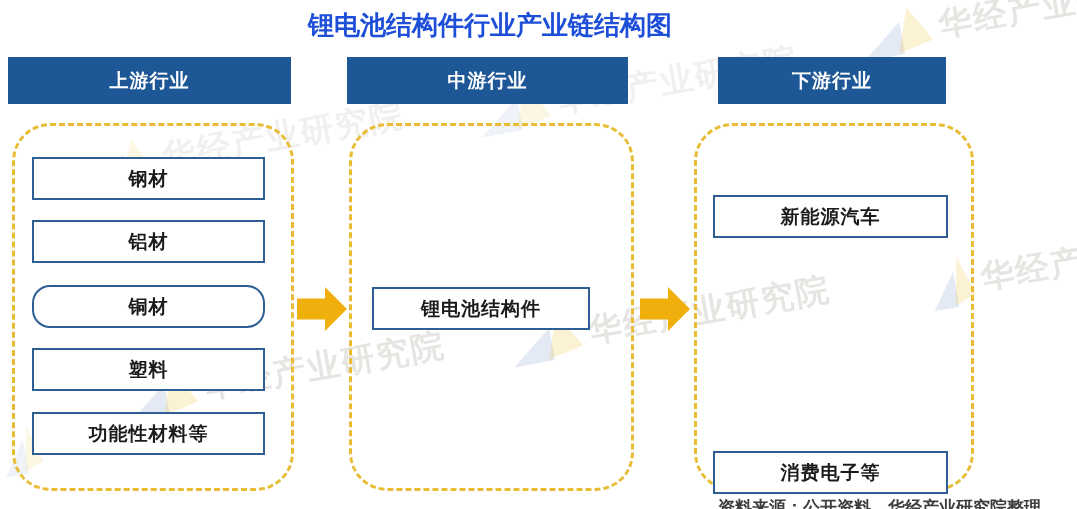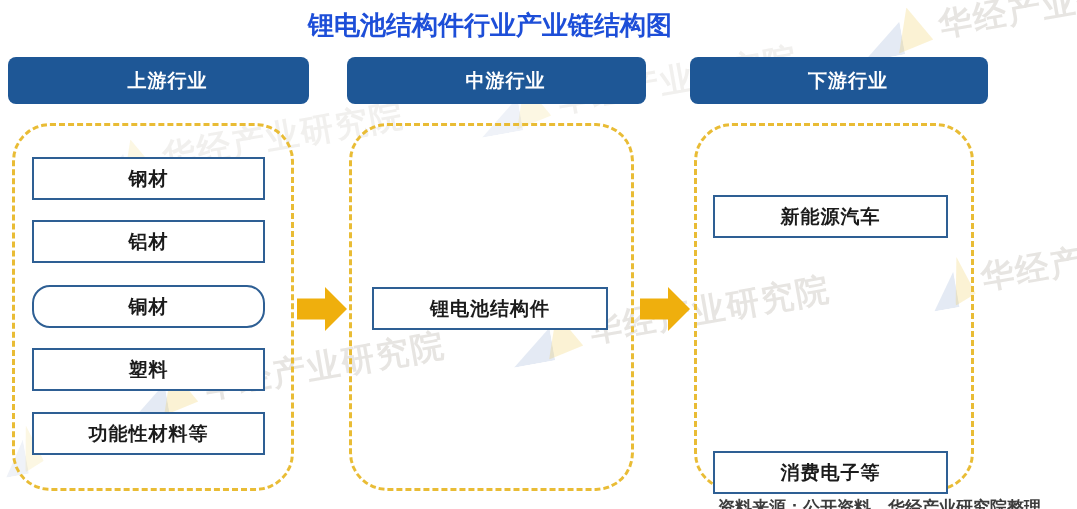--- a/index.html
+++ b/index.html
@@ -25,44 +25,44 @@
       clip-path:polygon(0 100%,42% 0,100% 82%);}
   .wm.faint .wm-logo .b{background:rgba(120,150,200,0.12);}
   .wm.faint .wm-logo .y{background:rgba(235,195,60,0.14);}
 
   
   .title{position:absolute;top:8px;left:0;width:980px;text-align:center;
       font-size:26px;font-weight:800;color:#1d4ed8;z-index:3;}
 
   
   .stage-header{position:absolute;top:57px;height:47px;z-index:2;
-      background:#1E5796;border-radius:8px;color:#ffffff;
+      background:#1E5796;border-radius:0;color:#ffffff;
       display:flex;align-items:center;justify-content:center;
-      font-size:19px;font-weight:700;letter-spacing:1px;padding-left:18px;}
+      font-size:19px;font-weight:700;letter-spacing:1px;}
   .hdr-up{left:8px;width:283px;}
   .hdr-mid{left:347px;width:281px;}
-  .hdr-down{left:690px;width:280px;}
+  .hdr-down{left:718px;width:228px;}
 
   
   .group{position:absolute;top:123px;height:362px;z-index:1;
       border:3px dashed #E9BC35;border-radius:38px;background:transparent;}
   .grp-up{left:12px;width:276px;}
   .grp-mid{left:349px;width:279px;}
   .grp-down{left:694px;width:274px;}
 
   
   .item-box{position:absolute;height:43px;z-index:2;background:#ffffff;
       border:2.5px solid #2E5F94;box-sizing:border-box;
       display:flex;align-items:center;justify-content:center;
       font-size:19px;font-weight:700;color:#1b1b1b;letter-spacing:1px;}
   .up-col{left:32px;width:233px;}
   .down-col{left:713px;width:235px;margin-top:39px;}
   .box-u1{top:157px;} .box-u2{top:220px;} .box-u3{top:285px;border-radius:18px;}
   .box-u4{top:348px;} .box-u5{top:412px;}
-  .box-m1{left:372px;width:236px;top:287px;}
+  .box-m1{left:372px;width:218px;top:287px;}
   .box-d1{top:156px;} .box-d2{top:287px;} .box-d3{top:412px;}
 
   
   .flow-arrow{position:absolute;top:287px;width:50px;height:44px;z-index:2;
       background:#EFAF0D;
       clip-path:polygon(0 26%,56% 26%,56% 0,100% 50%,56% 100%,56% 74%,0 74%);}
   .arr-1{left:297px;} .arr-2{left:640px;}
 
   
   .source-note{position:absolute;left:718px;top:496px;z-index:3;

